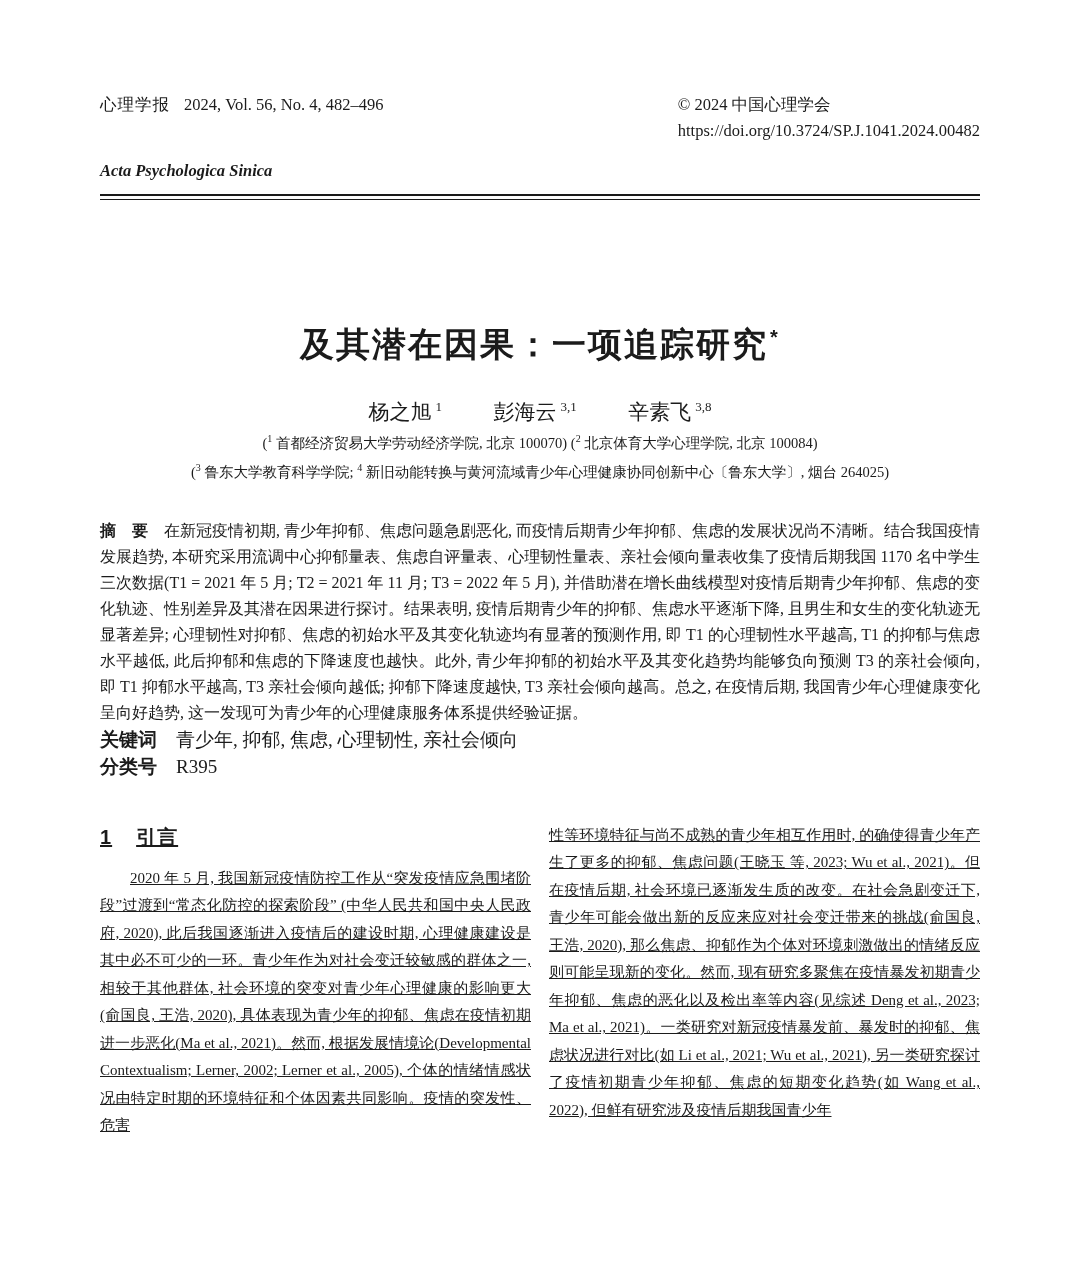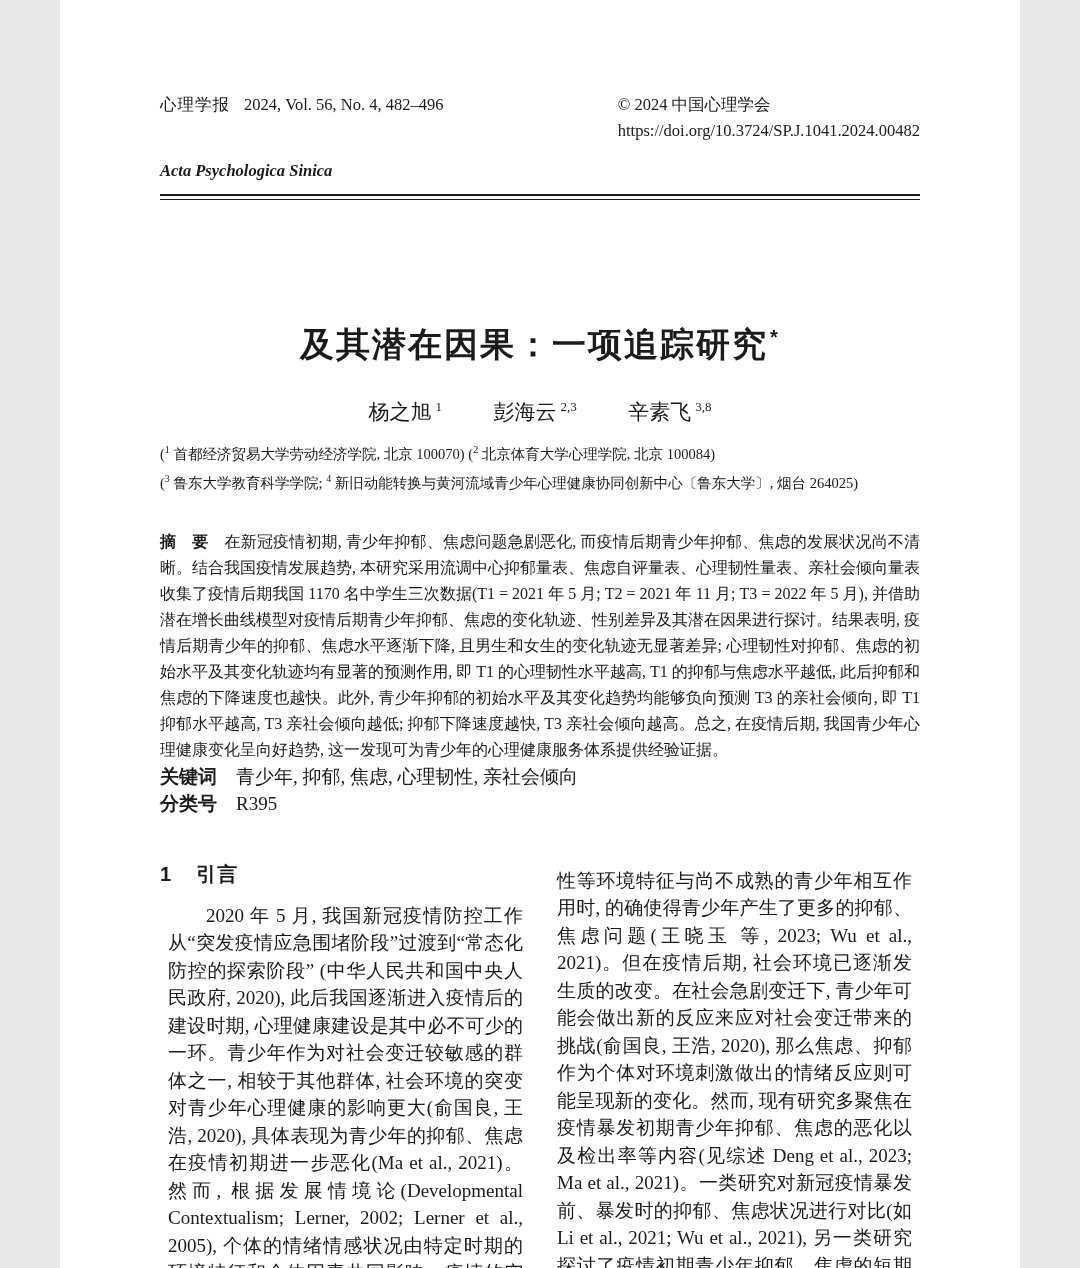--- a/index.html
+++ b/index.html
@@ -1,18 +1,18 @@
 <!DOCTYPE html>
 <html lang="zh"><head>
 <meta charset="utf-8">
 <style>
   html, body { margin: 0; padding: 0; background: #e8e8e8; }
   .page {
     position: relative;
-    width: 960px;
+    width: 1080px;
     height: 1268px;
     margin: 0 auto;
     background: #ffffff;
     color: #1b1b1b;
     box-sizing: border-box;
     padding: 92px 100px 36px 100px;
     overflow: hidden;
     font-family: "Liberation Serif", "DejaVu Serif", serif;
   }
 
@@ -30,36 +30,36 @@
   
   .title { margin: 62px 0 0 0; text-align: center; font-weight: bold;
            font-size: 34px; line-height: 1.62; letter-spacing: 2px;
            font-family: "Liberation Sans", "DejaVu Sans", sans-serif; }
   .title sup.star { font-size: 20px; vertical-align: super; margin-left: 2px; font-weight: bold; }
 
   .authors { margin-top: 26px; text-align: center; font-size: 21px; }
   .author { margin: 4px 1.1em; }
   .author sup { font-size: 13px; margin-left: 4px; }
 
-  .affils { margin-top: 14px; font-size: 14.5px; line-height: 1.9; }
+  .affils { margin-top: 3px; text-align: center; font-size: 14.5px; line-height: 1.9; }
   .affils sup { font-size: 10px; }
 
   
   .abstract { margin-top: 32px; font-size: 16px; line-height: 26px; text-align: justify; }
   .lbl { font-weight: bold; font-family: "Liberation Sans", "DejaVu Sans", sans-serif;
          margin-right: 1em; }
   .kv { font-size: 19px; line-height: 27px; text-align: justify; }
 
   
-  .columns { display: flex; gap: 18px; margin-top: 42px; }
+  .columns { display: flex; gap: 18px; margin-top: 42px; text-decoration: underline; }
   .col { flex: 1 1 0; min-width: 0; }
   .sec { margin: 2px 0 14px 0; font-size: 20px; font-weight: bold;
          font-family: "Liberation Sans", "DejaVu Sans", sans-serif; letter-spacing: 1px; }
   .sec-t { margin-left: 1.2em; }
-  .para { margin: 8px; font-size: 19px; line-height: 27.5px; text-align: justify; }
+  .para { margin: 0; font-size: 15px; line-height: 27.5px; text-align: justify; }
   .para.indent { text-indent: 2em; }
 </style>
 </head>
 <body>
 
 <div class="page">
 
   <header class="hdr">
     <div class="hdr-left">
       <div>
@@ -75,21 +75,21 @@
 
   <div class="rule"></div>
 
   <h1 class="title">
     <br>
     <span><span>及其潜在因果：一项追踪研究</span><sup class="star">*</sup></span>
   </h1>
 
   <div class="authors">
     <span class="author"><span>杨之旭</span><sup>1</sup></span>
-    <span class="author"><span>彭海云</span><sup>2,3</sup></span>
+    <span class="author"><span>彭海云</span><sup>3,1</sup></span>
     <span class="author"><span>辛素飞</span><sup>3,8</sup></span>
   </div>
 
   <div class="affils">
     <div>
       <span>(</span><sup>1</sup><span> 首都经济贸易大学劳动经济学院, 北京 100070) (</span><sup>2</sup><span> 北京体育大学心理学院, 北京 100084)</span>
     </div>
     <div>
       <span>(</span><sup>3</sup><span> 鲁东大学教育科学学院; </span><sup>4</sup><span> 新旧动能转换与黄河流域青少年心理健康协同创新中心〔鲁东大学〕, 烟台 264025)</span>
     </div>

